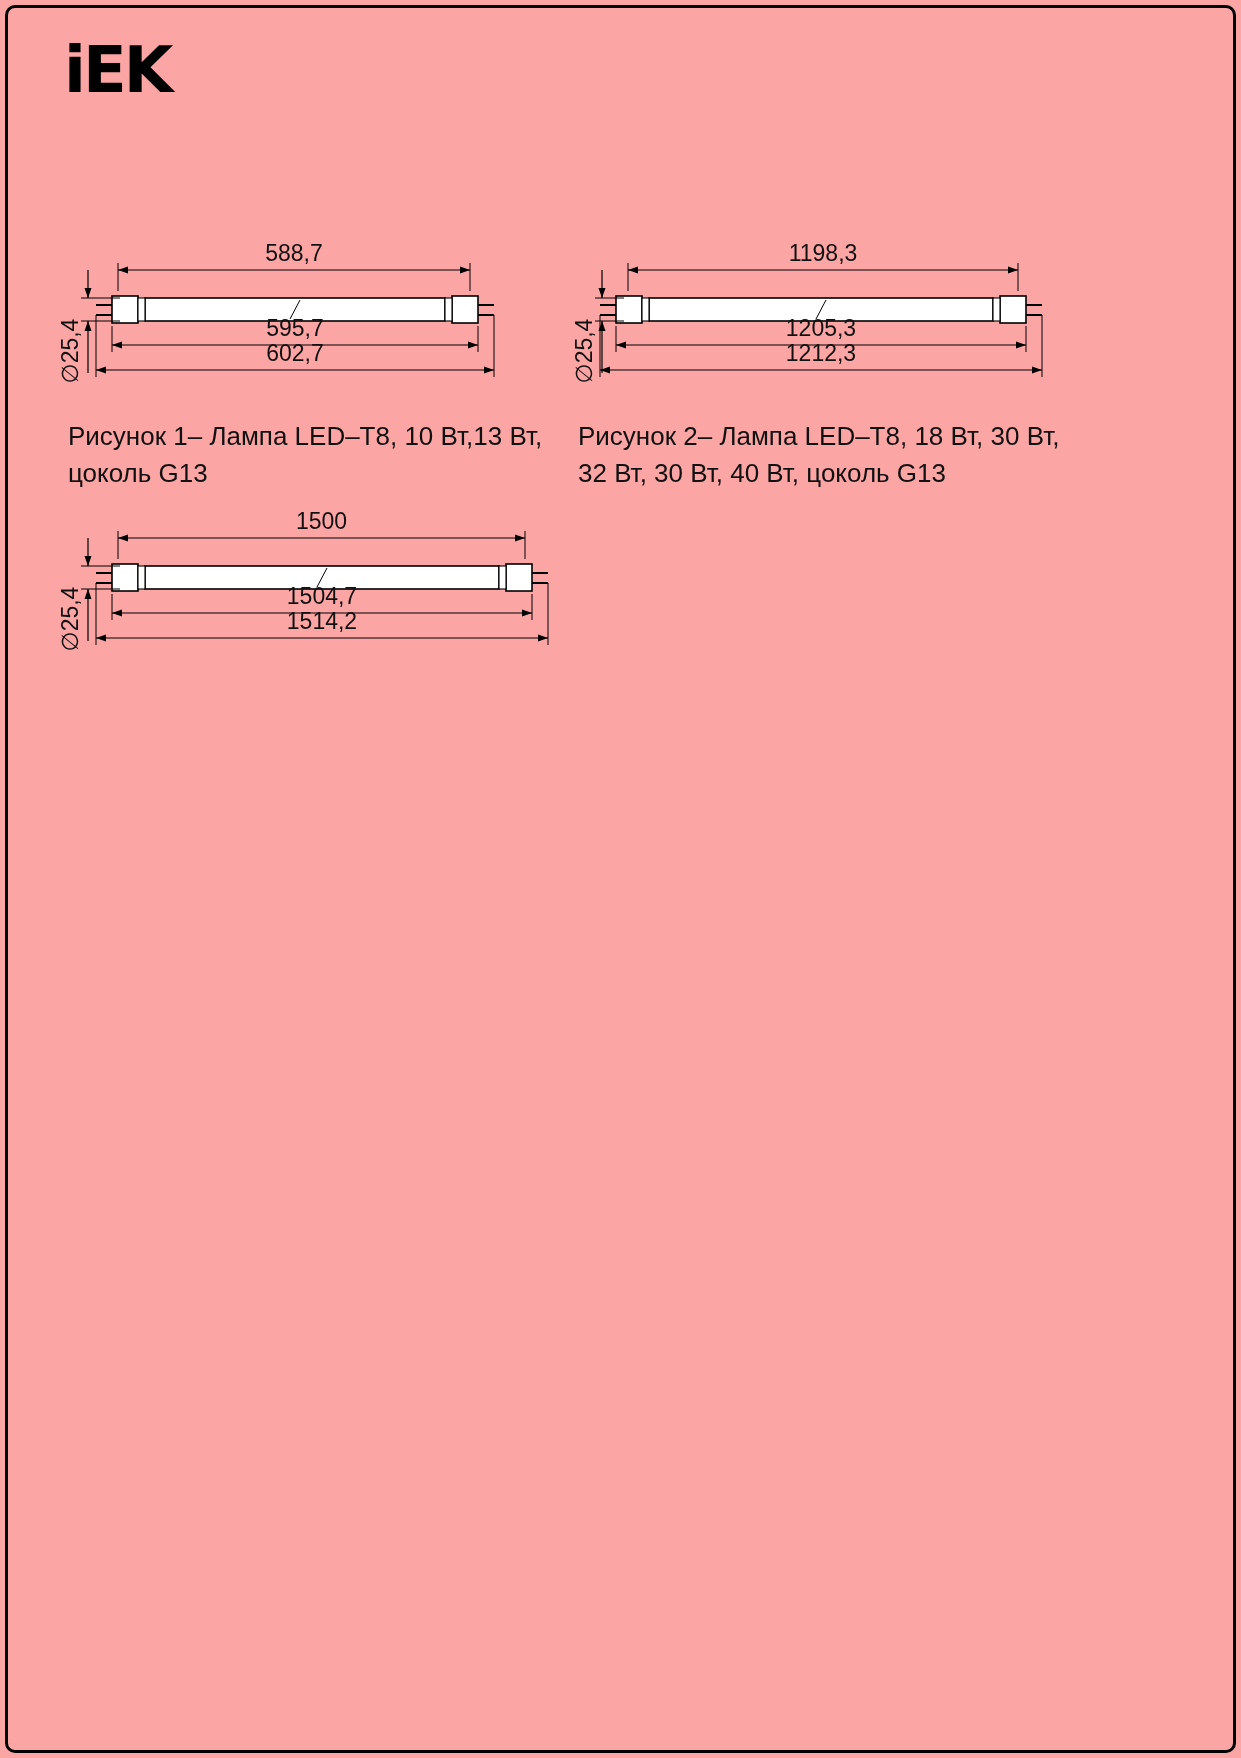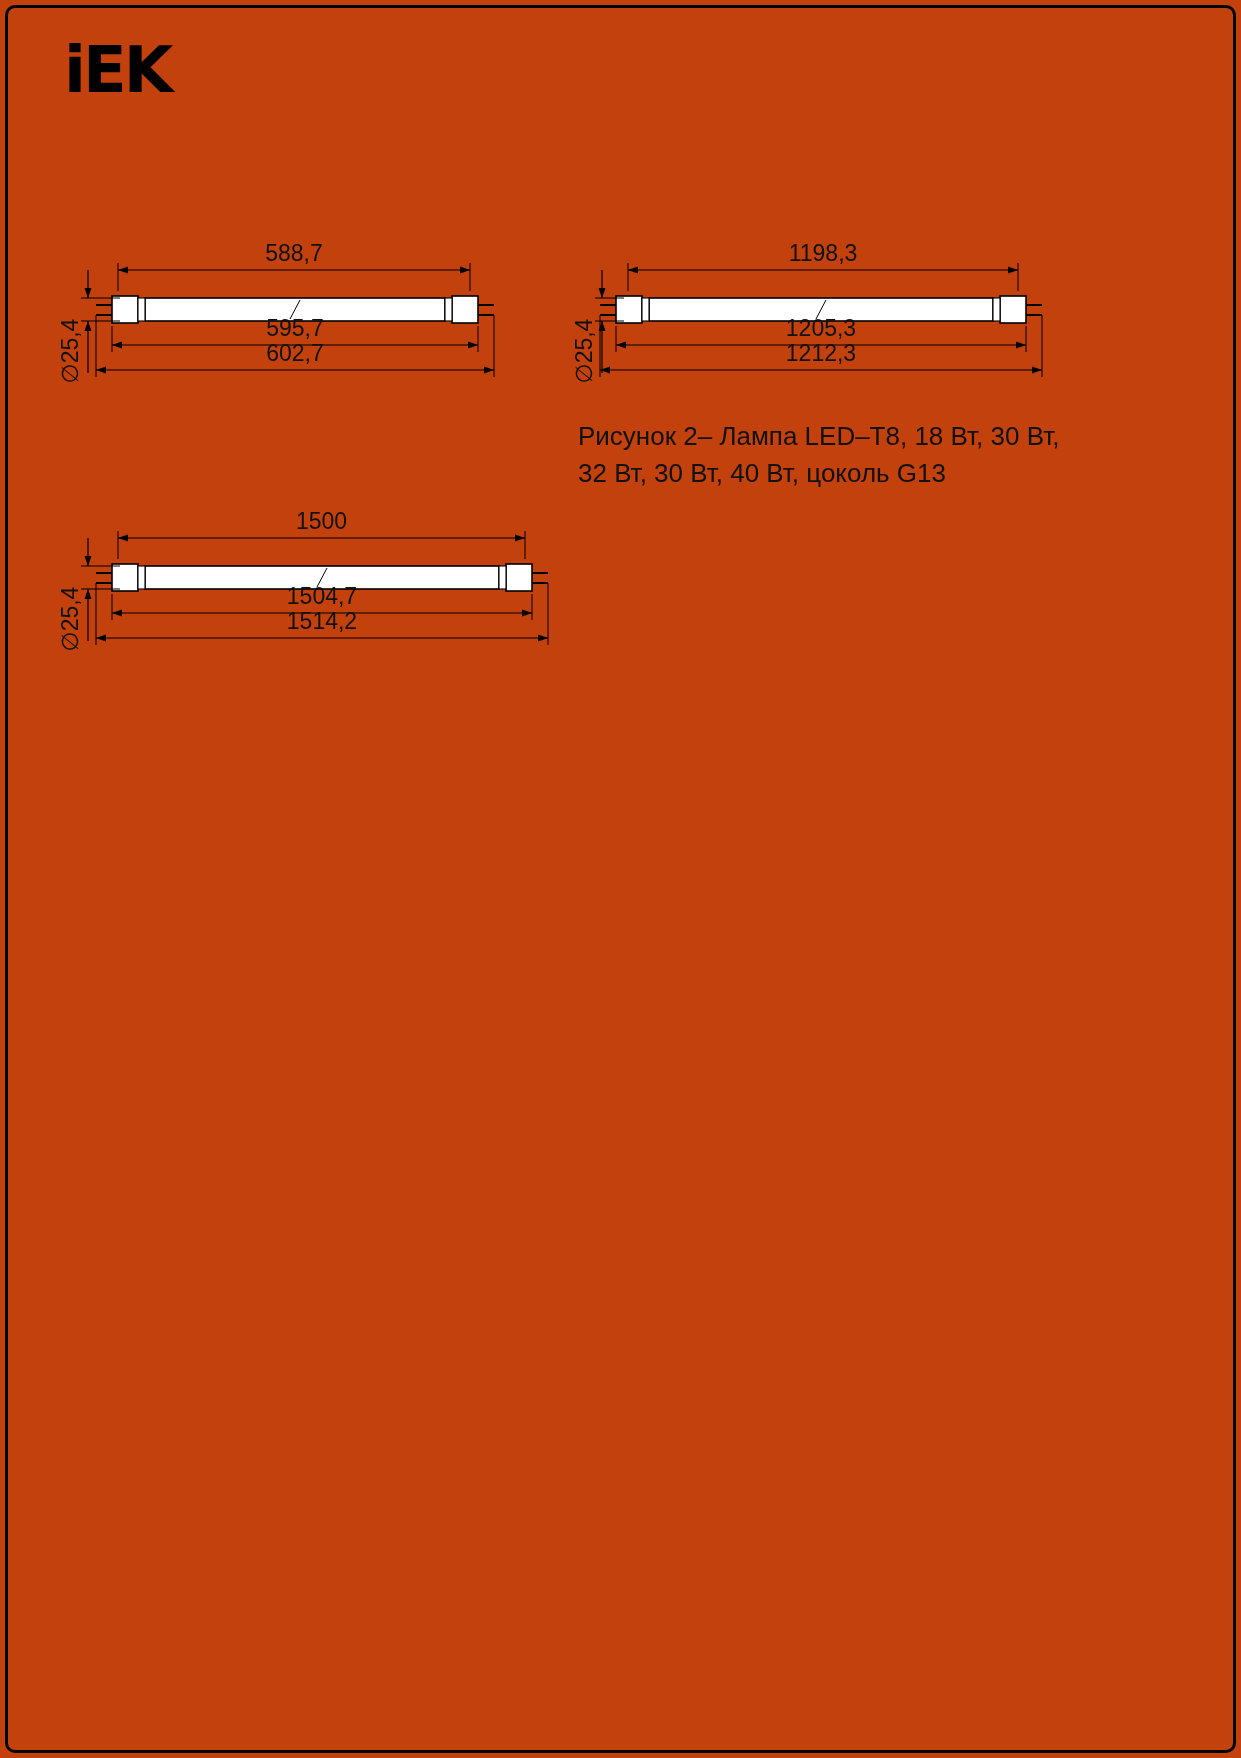--- a/index.html
+++ b/index.html
@@ -1,19 +1,19 @@
 <!DOCTYPE html>
 <html><head>
 <meta charset="utf-8">
 <style>
   html,body{margin:0;padding:0;background:#ffffff;}
   .page{
     position:relative;
     width:1241px;height:1758px;
-    background:#c2410c;
+    background:#fca5a5;
     overflow:hidden;
     font-family:"Liberation Sans",sans-serif;
     color:#111;
   }
   .frame{
     position:absolute;
     inset:5px;
     border:3px solid #000;
     border-radius:10px;
     pointer-events:none;
@@ -160,19 +160,23 @@
       <text x="262" y="117" text-anchor="middle">1514,2</text>
       <line x1="21" y1="54" x2="60" y2="54" stroke="#000" stroke-width="1"></line>
       <line x1="21" y1="77" x2="60" y2="77" stroke="#000" stroke-width="1"></line>
       <line x1="28" y1="26" x2="28" y2="54" stroke="#000" stroke-width="1.2"></line>
       <polygon points="28,54 24.5,44 31.5,44" fill="#000"></polygon>
       <line x1="28" y1="77" x2="28" y2="129" stroke="#000" stroke-width="1.2"></line>
       <polygon points="28,77 24.5,87 31.5,87" fill="#000"></polygon>
       <text x="18" y="107" text-anchor="middle" transform="rotate(-90 18 107)">∅25,4</text>
     </svg>
 
+  <div class="caption" style="left:68px;top:418px">
+    <div>Рисунок 1– Лампа LED–T8, 10 Вт,13 Вт,</div>
+    <div>цоколь G13</div>
+  </div>
 
   <div class="caption" style="left:578px;top:418px">
     <div>Рисунок 2– Лампа LED–T8, 18 Вт, 30 Вт,</div>
     <div>32 Вт, 30 Вт, 40 Вт, цоколь G13</div>
   </div>
 
 </div>
 
 </body></html>

